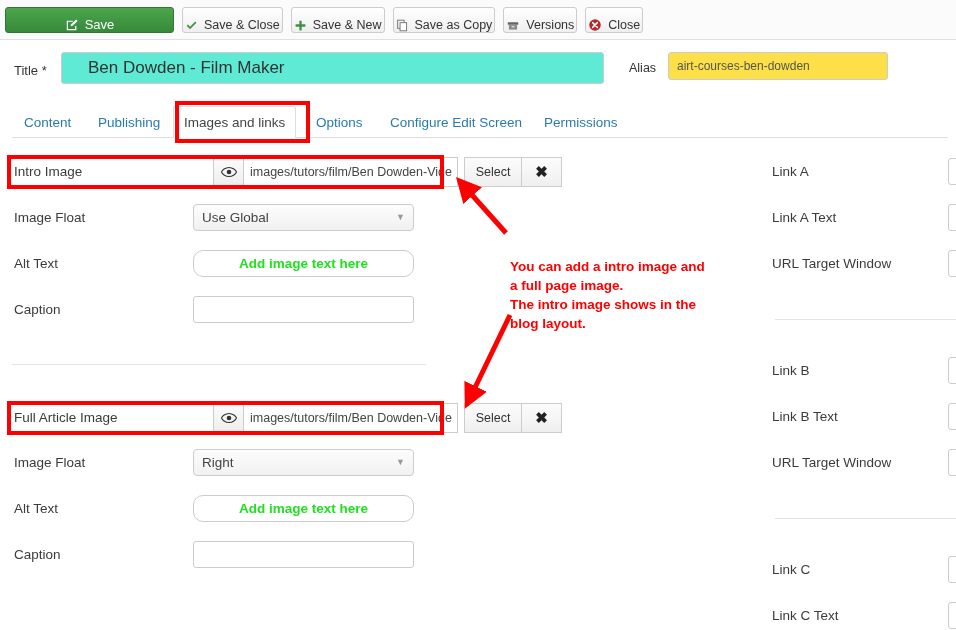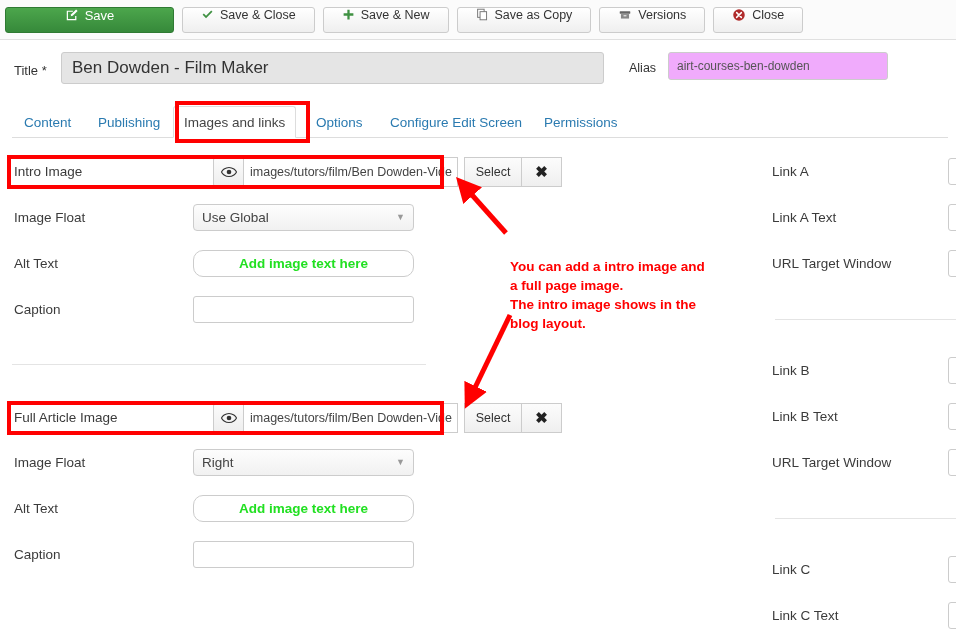--- a/index.html
+++ b/index.html
@@ -23,29 +23,29 @@
     background: #fbfbfb;
     border-bottom: 1px solid #e0e0e0;
     display: flex;
     align-items: center;
     padding-left: 5px;
     box-sizing: border-box;
   }
   .tb-btn {
     height: 26px;
     display: inline-flex;
-    align-items: flex-start;
+    align-items: flex-end;
     justify-content: center;
     gap: 6px;
     font-size: 12.5px;
     border: 1px solid #ccc;
     border-radius: 3px;
     background: linear-gradient(to bottom, #ffffff, #efefef);
     color: #333;
-    padding: 0 18px;
+    padding: 0 2px;
     margin-right: 8px;
     cursor: pointer;
     box-sizing: border-box;
     white-space: nowrap;
   }
   .tb-btn.primary {
     background: linear-gradient(to bottom, #4ca64c, #36893a);
     border: 1px solid #2f7a33;
     color: #ffffff;
     width: 169px;
@@ -60,35 +60,35 @@
     width: 956px; height: 40px;
   }
   #title-label {
     position: absolute; left: 14px; top: 11px;
     font-size: 13px; color: #333;
   }
   #title-input {
     position: absolute; left: 61px; top: 0px;
     width: 543px; height: 32px;
     border: 1px solid #ccc; border-radius: 3px;
-    background: #e5e5e5;
+    background: #5eead4;
     font-family: "Liberation Sans", sans-serif;
     font-size: 17px; color: #333;
-    padding: 0 10px;
+    padding: 0 26px;
     box-sizing: border-box;
   }
   #alias-label {
     position: absolute; left: 629px; top: 9px;
     font-size: 12.5px; color: #333;
   }
   #alias-input {
     position: absolute; left: 668px; top: 0px;
     width: 220px; height: 28px;
     border: 1px solid #ccc; border-radius: 3px;
-    background: #f0abfc;
+    background: #fde047;
     font-family: "Liberation Sans", sans-serif;
     font-size: 12px; color: #555;
     padding: 0 8px;
     box-sizing: border-box;
   }
 
   
   #tabs {
     position: absolute;
     left: 0; top: 106px;

